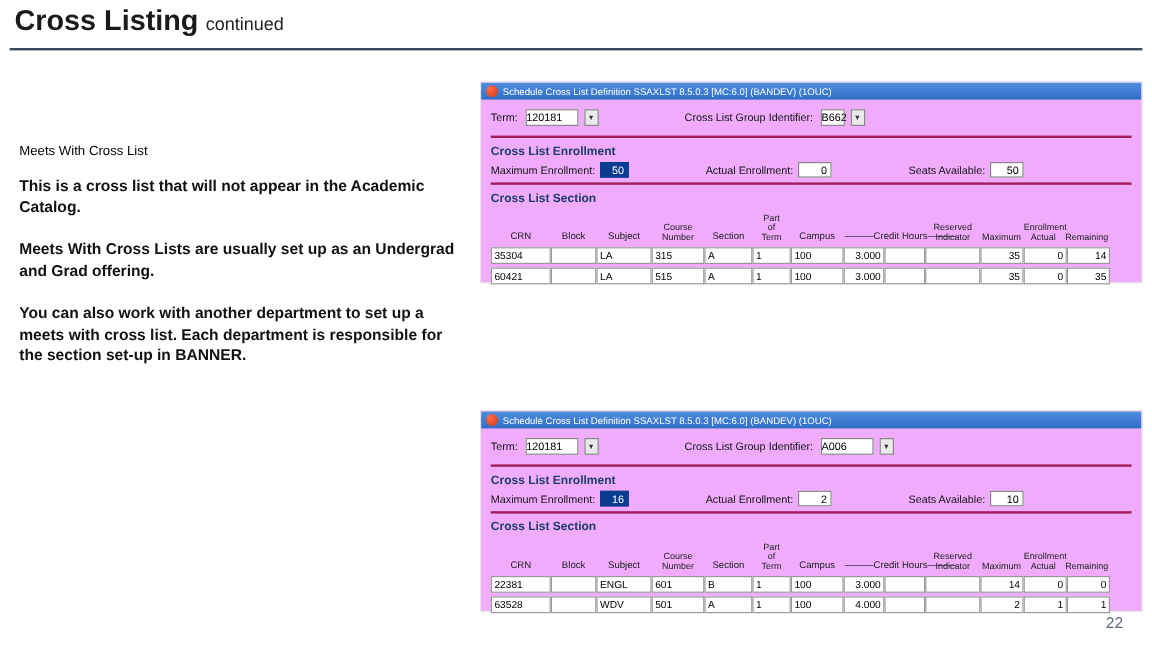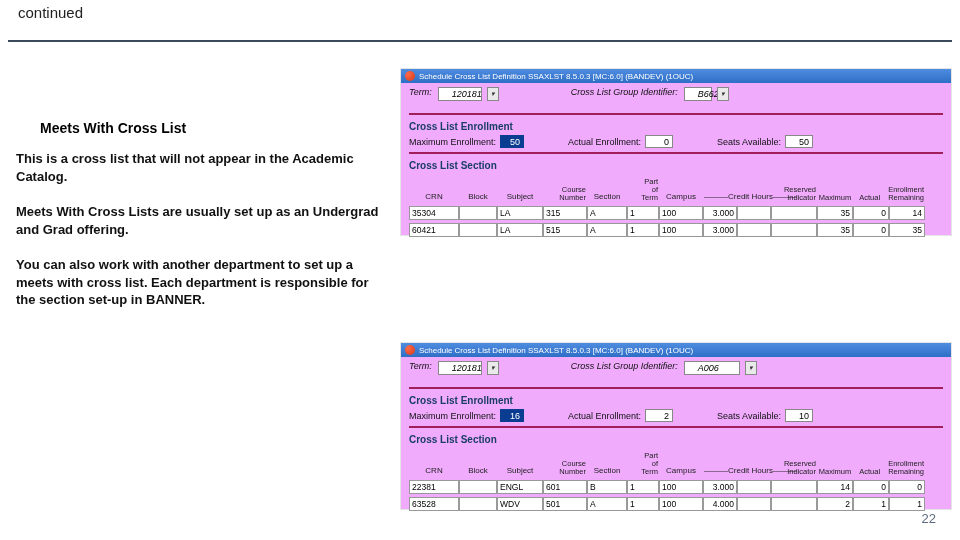--- a/index.html
+++ b/index.html
@@ -6,58 +6,59 @@
   html, body { width: 960px; height: 540px; font-family: "Segoe UI", Arial, sans-serif; background: #fff; }
   .slide { position: relative; width: 960px; height: 540px; }
 
   .title-bar { position: absolute; left: 8px; top: 4px; right: 8px; height: 38px; border-bottom: 2px solid #3b4a5a; display: flex; align-items: baseline; padding-left: 4px; }
   .title-bar .main { font-size: 24px; font-weight: 600; color: #1a1a1a; }
   .title-bar .sub { font-size: 15px; color: #222; margin-left: 6px; }
 
   .left-col { position: absolute; left: 16px; top: 120px; width: 370px; }
   .left-col p { font-size: 13px; color: #111; margin-bottom: 18px; line-height: 1.35; }
   .left-col p.bold, .left-col .bold { font-weight: 700; }
-  .left-col h4 { font-size: 14px; font-weight: 700; margin-bottom: 14px; margin-left: 24px; }
+  .left-col h4 { font-size: 11px; font-weight: 400; margin-bottom: 14px; }
 
   .shot { position: absolute; border: 1px solid #e5e5e5; background: #f0abfc; }
   .shot1 { left: 400px; top: 68px; width: 552px; height: 168px; }
   .shot2 { left: 400px; top: 342px; width: 552px; height: 168px; }
 
   .win-title { background: linear-gradient(#4f8de0, #2e6ec6); color: #fff; font-size: 8px; height: 14px; display: flex; align-items: center; padding: 0 4px; }
   .win-title .oracle-icon { width: 10px; height: 10px; background: radial-gradient(circle at 30% 30%, #ff6b4a, #d33a1a); border-radius: 50%; margin-right: 4px; }
 
   .form-body { padding: 4px 8px 6px 8px; }
-  .hdr-row { display: flex; align-items: flex-start; height: 22px; font-size: 9px; gap: 6px; font-style: italic; }
+  .hdr-row { display: flex; align-items: center; height: 22px; font-size: 9px; gap: 6px; }
   .lbl { color: #111; }
-  .field { border: 1px solid #888; height: 14px; font-size: 9px; padding: 0 13px; background: #fff; display: inline-flex; align-items: center; }
+  .field { border: 1px solid #888; height: 14px; font-size: 9px; padding: 0 0; background: #fff; display: inline-flex; align-items: center; }
   .dd-btn { width: 12px; height: 14px; border: 1px solid #888; background: #e9e9e9; display: inline-flex; align-items: center; justify-content: center; font-size: 7px; color: #333; margin-left: -1px; }
   .sep { height: 2px; background: #a01e5a; margin: 4px 0 6px 0; }
 
   .section-title { font-size: 10px; font-weight: 700; color: #1a3d66; margin: 4px 0 3px 0; }
-  .enroll-row { display: flex; align-items: center; gap: 4px; font-size: 9px; }
+  .enroll-row { display: flex; align-items: center; gap: 24px; font-size: 9px; }
   .enroll-row .pair { display: flex; align-items: center; gap: 4px; }
   .val-blue { background: #0a3d91; color: #fff; border: 1px solid #0a3d91; width: 24px; height: 13px; font-size: 9px; display: inline-flex; align-items: center; justify-content: flex-end; padding-right: 3px; }
   .val-wh { border: 1px solid #888; background: #fff; width: 28px; height: 13px; font-size: 9px; display: inline-flex; align-items: center; justify-content: flex-end; padding-right: 3px; }
 
   .grid { margin-top: 6px; }
   .grid-head { display: grid; grid-template-columns: 50px 38px 46px 44px 40px 32px 44px 68px 46px 36px 36px 36px; font-size: 8px; text-align: center; color: #222; align-items: end; }
   .grid-head div { padding: 1px 1px; line-height: 1.05; }
   .grid-row { display: grid; grid-template-columns: 50px 38px 46px 44px 40px 32px 44px 34px 34px 46px 36px 36px 36px; gap: 0; margin-top: 3px; }
   .grid-row .cell { border: 1px solid #999; height: 14px; font-size: 8.5px; padding: 0 2px; display: flex; align-items: center; background: #fff; text-align: right; }
   .grid-row .cell.r { justify-content: flex-end; }
 
-  .two-line { display: flex; flex-direction: column; align-items: flex-end; font-size: 7.5px; line-height: 1; }
+  .two-line { display: flex; flex-direction: column; align-items: center; font-size: 7.5px; line-height: 1; }
 
   .page-num { position: absolute; right: 24px; bottom: 14px; font-size: 13px; color: #5b6b7b; }
 </style>
 </head>
 <body>
 <div class="slide">
 
 <div class="title-bar">
+  <span class="main">Cross Listing</span>
   <span class="sub">continued</span>
 </div>
 
 <div class="left-col">
   <h4>Meets With Cross List</h4>
   <p class="bold">This is a cross list that will not appear in the Academic Catalog.</p>
   <p class="bold">Meets With Cross Lists are usually set up as an Undergrad and Grad offering.</p>
   <p class="bold">You can also work with another department to set up a meets with cross list. Each department is responsible for the section set-up in BANNER.</p>
 </div>
 
@@ -165,21 +166,21 @@
     <span class="oracle-icon"></span>
     <span>Schedule Cross List Definition SSAXLST 8.5.0.3 [MC:6.0] (BANDEV) (1OUC)</span>
   </div>
   <div class="form-body">
     <div class="hdr-row">
       <span class="lbl">Term:</span>
       <span class="field" style="width:44px">120181</span>
       <span class="dd-btn">▾</span>
       <span style="flex:0 0 60px"></span>
       <span class="lbl">Cross List Group Identifier:</span>
-      <span class="field" style="width:56px">A006</span>
+      <span class="field" style="width:44px">A006</span>
       <span class="dd-btn">▾</span>
     </div>
     <div class="sep"></div>
     <div class="section-title">Cross List Enrollment</div>
     <div class="enroll-row">
       <div class="pair">
             <span class="lbl">Maximum Enrollment:</span>
             <span class="val-blue">16</span>
           </div>
       <div class="pair" style="margin-left:40px">

